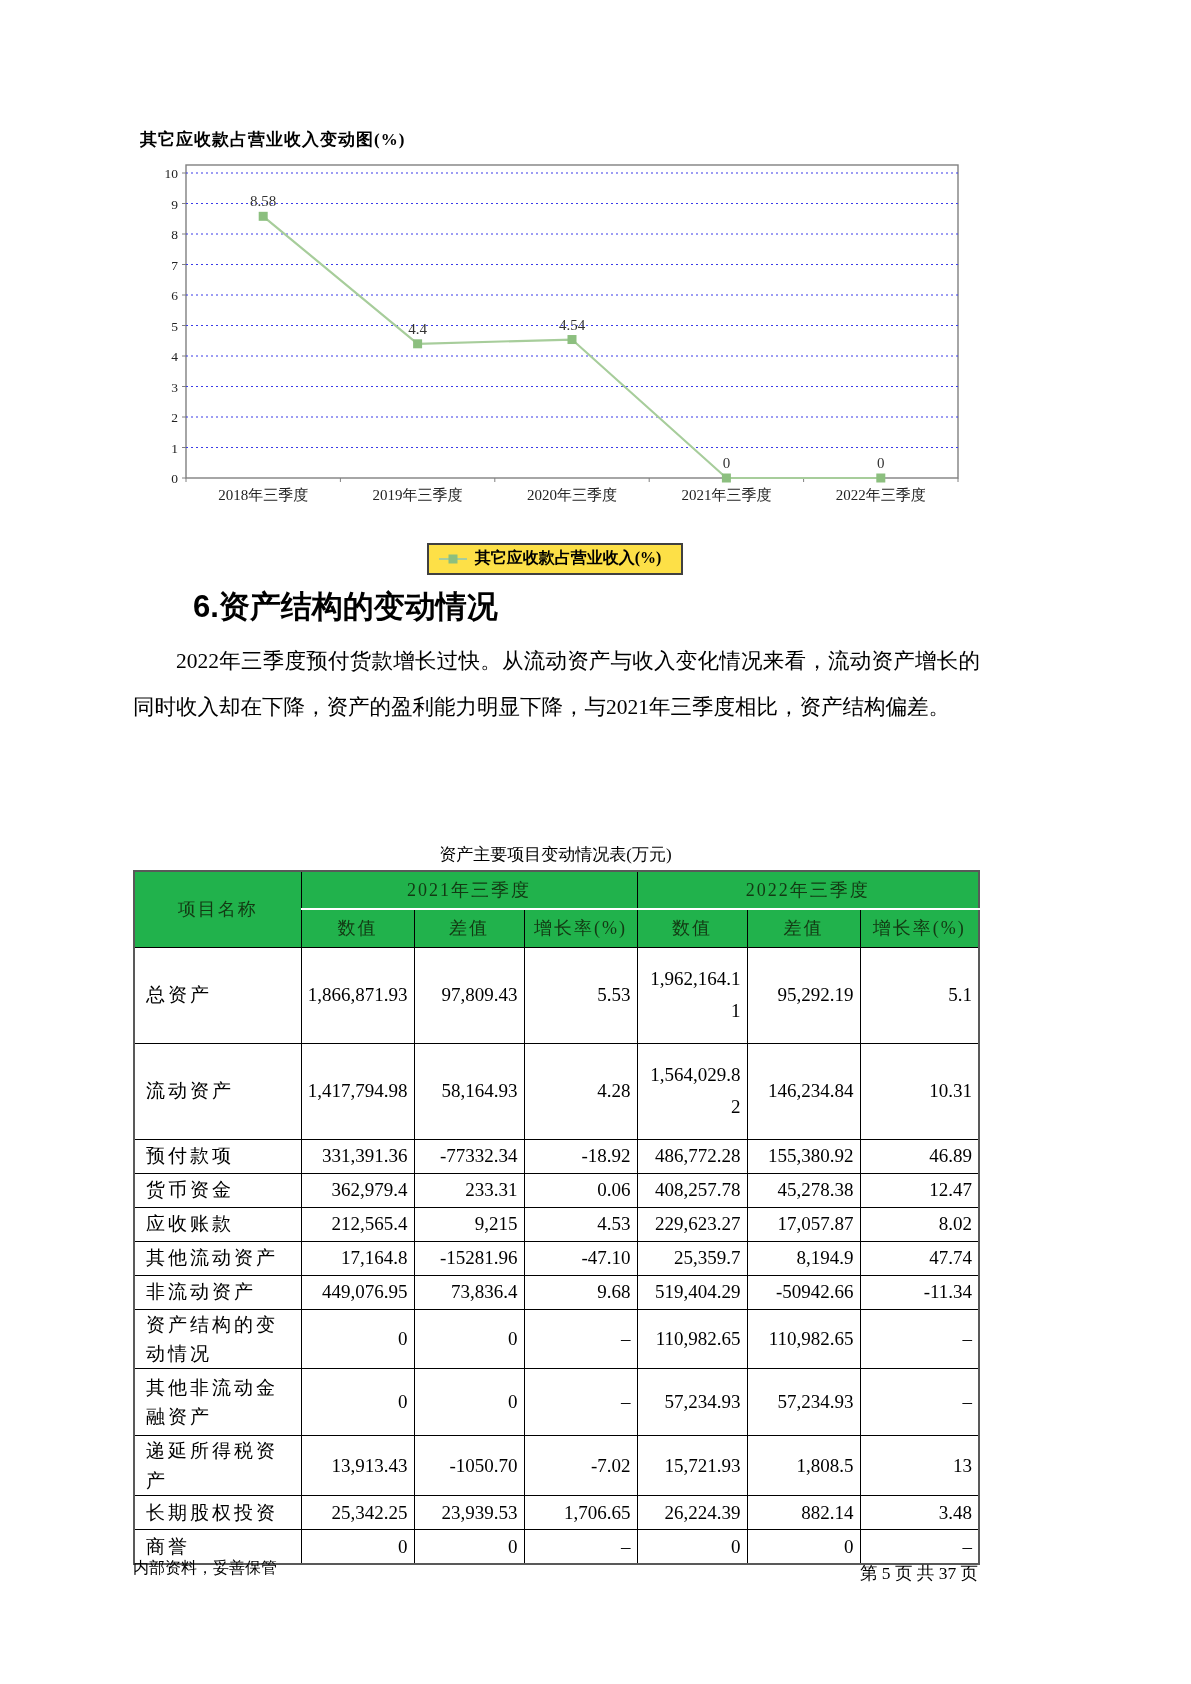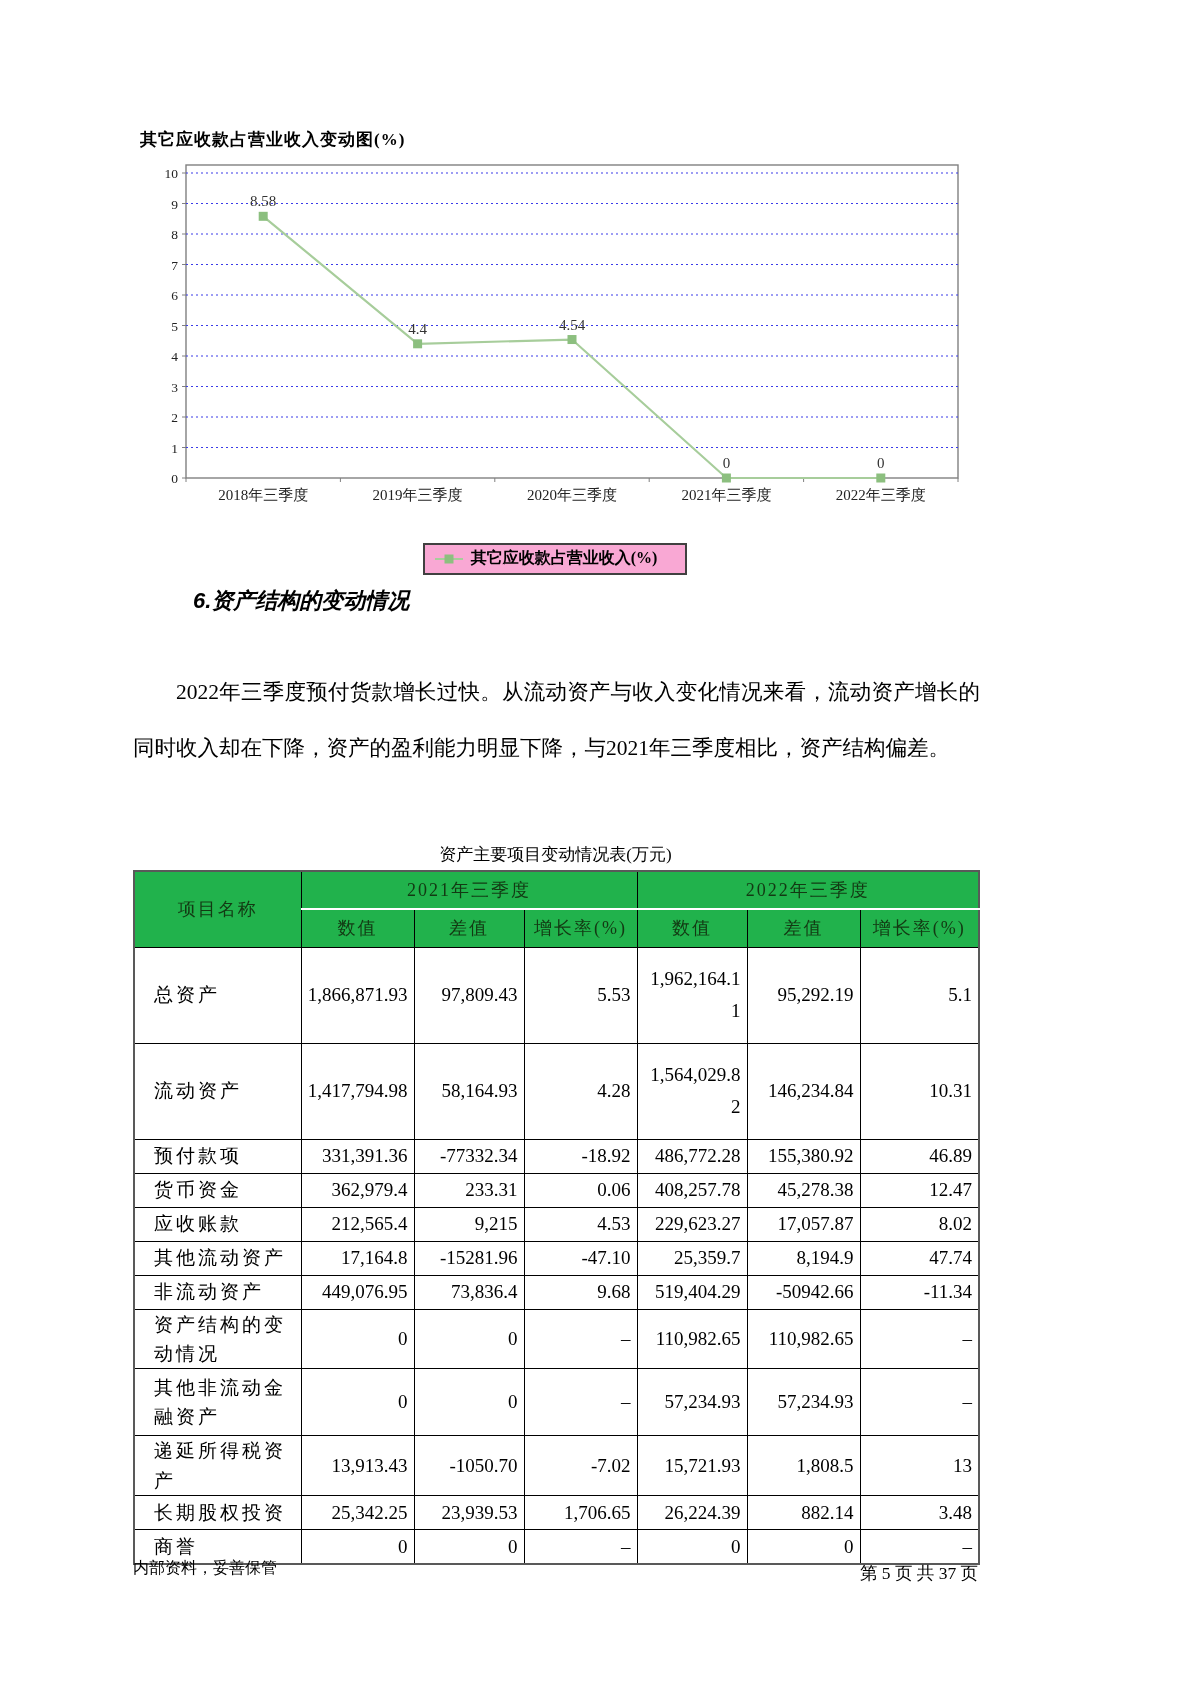--- a/index.html
+++ b/index.html
@@ -7,48 +7,48 @@
     position:relative;width:1191px;height:1684px;margin:0 auto;background:#ffffff;
     font-family:"Liberation Serif","DejaVu Serif",serif;color:#000;overflow:hidden;
   }
   
   .chart{position:absolute;left:140px;top:128px;width:830px;}
   .chart-title{text-align:left;font-size:17px;font-weight:600;letter-spacing:1px;margin-bottom:8px;}
   .chart svg{display:block;}
   .chart svg text{font-family:"Liberation Serif","DejaVu Serif",serif;}
   .legend-row{display:flex;justify-content:center;margin-top:34px;}
   .legend-box{display:inline-flex;align-items:center;gap:8px;border:2px solid #404040;
-    padding:3px 28px 4px 10px;background:#f9a8d4;}
+    padding:3px 20px 4px 10px;background:#fde047;}
   .legend-label{font-size:16px;font-weight:bold;}
   
   .section-heading{
     position:absolute;left:193px;top:586px;
     font-family:"Liberation Sans","DejaVu Sans",sans-serif;
-    font-size:22px;font-weight:bold;font-style:italic;
+    font-size:31px;font-weight:bold;
   }
   .body-paragraph{
-    position:absolute;left:133px;top:664px;width:847px;
-    font-size:21.5px;line-height:56px;text-align:justify;text-indent:2em;
+    position:absolute;left:133px;top:638px;width:847px;
+    font-size:21.5px;line-height:46px;text-align:justify;text-indent:2em;
   }
   
   .table-title{position:absolute;left:133px;top:843px;width:845px;text-align:center;font-size:17px;font-family:Liberation Serif, serif;}
   .assets-table-wrap{position:absolute;left:133px;top:870px;width:847px;}
   table.assets{border-collapse:collapse;width:845px;table-layout:fixed;
     border:2px solid #595959;font-size:19px;}
   table.assets th{
     background:#21B24C;color:#133913;font-weight:normal;font-size:18px;
     border:1px solid #000;padding:0 4px;letter-spacing:2px;
   }
   table.assets th.group{border-bottom:2px solid #ffffff;}
   table.assets td{
     border:1px solid #000;background:#fff;padding:0 6px 0 4px;
     text-align:right;word-break:break-all;vertical-align:middle;line-height:1.7;
   }
   table.assets td.rowlabel{
-    text-align:left;padding-left:19px;letter-spacing:3px;word-break:break-all;line-height:1.55;
+    text-align:left;padding-left:11px;letter-spacing:3px;word-break:break-all;line-height:1.55;
   }
   tr.h-tall  td{height:95px;}
   tr.h-med   td{height:66px;}
   tr.h-small td{height:33px;}
   
   .footer-left{position:absolute;left:133px;top:1558px;
     font-family:"Liberation Sans","DejaVu Sans",sans-serif;font-size:16px;}
   .footer-right{position:absolute;left:790px;top:1561px;width:188px;text-align:right;font-size:17.5px;}
 </style>
 </head>

